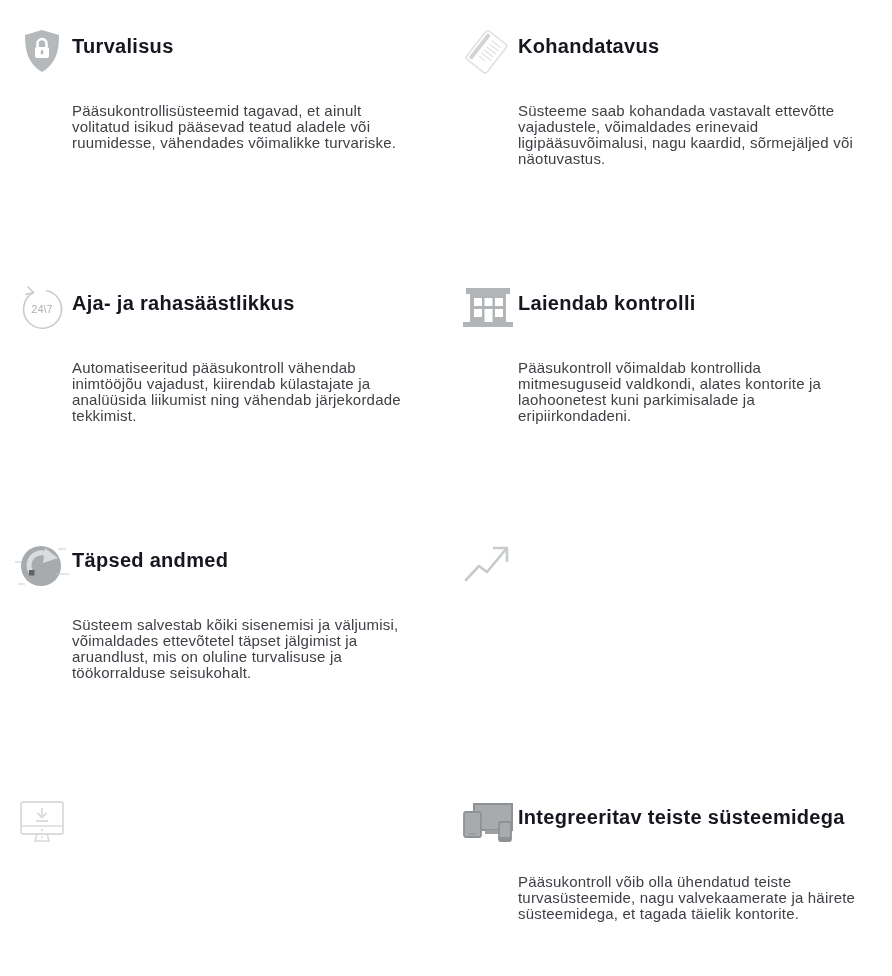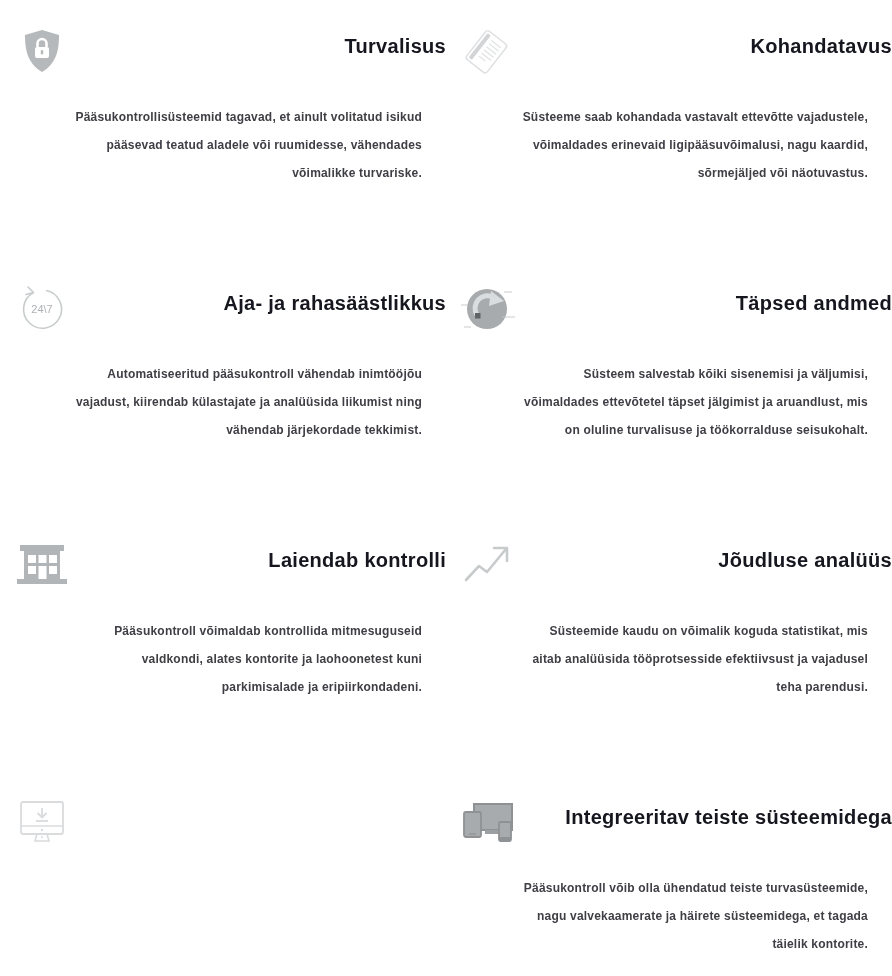--- a/index.html
+++ b/index.html
@@ -27,36 +27,35 @@
   }
   .icon-box {
     width: 60px;
     flex: 0 0 60px;
     display: flex;
     justify-content: center;
   }
   .content {
     flex: 1;
     padding-top: 0;
-    text-align: right;
   }
   .title {
     margin: 6px 0 0 0;
     font-size: 20px;
     line-height: 26px;
     font-weight: 700;
     letter-spacing: 0.3px;
     color: #16161f;
   }
   .desc {
     margin: 44px 0 0 0;
     max-width: 350px;
-    font-size: 12px;
-    line-height: 28px;
-    font-weight: 700;
+    font-size: 15px;
+    line-height: 16px;
+    font-weight: 400;
     letter-spacing: 0.2px;
     color: #3e3e45;
   }
 </style>
 </head>
 <body>
 
 <div class="page">
   <div class="grid">
 
@@ -105,67 +104,63 @@
         </svg>
       </div>
       <div class="content">
         <h3 class="title">Aja- ja rahasäästlikkus</h3>
         <p class="desc">Automatiseeritud pääsukontroll vähendab inimtööjõu vajadust, kiirendab külastajate ja analüüsida liikumist ning vähendab järjekordade tekkimist.</p>
       </div>
     </div>
 
     <div class="feature">
       <div class="icon-box">
+        <svg width="50" height="46" viewBox="0 0 50 46">
+          <rect x="3" y="4" width="44" height="6" fill="#b2b5b7"></rect>
+          <rect x="7" y="10" width="36" height="28" fill="#b2b5b7"></rect>
+          <rect x="11" y="14" width="8" height="8" fill="#ffffff"></rect>
+          <rect x="21.5" y="14" width="8" height="8" fill="#ffffff"></rect>
+          <rect x="32" y="14" width="8" height="8" fill="#ffffff"></rect>
+          <rect x="11" y="25" width="8" height="8" fill="#ffffff"></rect>
+          <rect x="21.5" y="25" width="8" height="13" fill="#ffffff"></rect>
+          <rect x="32" y="25" width="8" height="8" fill="#ffffff"></rect>
+          <rect x="0" y="38" width="50" height="5" fill="#b2b5b7"></rect>
+        </svg>
+      </div>
+      <div class="content">
+        <h3 class="title">Laiendab kontrolli</h3>
+        <p class="desc">Pääsukontroll võimaldab kontrollida mitmesuguseid valdkondi, alates kontorite ja laohoonetest kuni parkimisalade ja eripiirkondadeni.</p>
+      </div>
+    </div>
+
+    <div class="feature">
+      <div class="icon-box">
         <svg width="56" height="50" viewBox="0 0 56 50">
           <circle cx="27" cy="25" r="20" fill="#a8abad"></circle>
           <path d="M17 31 A 12.5 12.5 0 0 1 33 13" fill="none" stroke="#dadde0" stroke-width="5"></path>
           <path d="M31 7 L44 17 L29 22 Z" fill="#dadde0"></path>
           <rect x="15" y="29" width="5.5" height="5.5" fill="#606365"></rect>
           <line x1="44" y1="8" x2="52" y2="8" stroke="#c3c6c7" stroke-width="0.9"></line>
           <line x1="42" y1="33" x2="55" y2="33" stroke="#c3c6c7" stroke-width="0.9"></line>
           <line x1="1" y1="21" x2="8" y2="21" stroke="#c3c6c7" stroke-width="0.9"></line>
           <line x1="4" y1="43" x2="11" y2="43" stroke="#c3c6c7" stroke-width="0.9"></line>
         </svg>
       </div>
       <div class="content">
         <h3 class="title">Täpsed andmed</h3>
         <p class="desc">Süsteem salvestab kõiki sisenemisi ja väljumisi, võimaldades ettevõtetel täpset jälgimist ja aruandlust, mis on oluline turvalisuse ja töökorralduse seisukohalt.</p>
       </div>
     </div>
 
     <div class="feature">
       <div class="icon-box">
         <svg width="50" height="46" viewBox="0 0 50 46">
-          <rect x="3" y="4" width="44" height="6" fill="#b2b5b7"></rect>
-          <rect x="7" y="10" width="36" height="28" fill="#b2b5b7"></rect>
-          <rect x="11" y="14" width="8" height="8" fill="#ffffff"></rect>
-          <rect x="21.5" y="14" width="8" height="8" fill="#ffffff"></rect>
-          <rect x="32" y="14" width="8" height="8" fill="#ffffff"></rect>
-          <rect x="11" y="25" width="8" height="8" fill="#ffffff"></rect>
-          <rect x="21.5" y="25" width="8" height="13" fill="#ffffff"></rect>
-          <rect x="32" y="25" width="8" height="8" fill="#ffffff"></rect>
-          <rect x="0" y="38" width="50" height="5" fill="#b2b5b7"></rect>
-        </svg>
-      </div>
-      <div class="content">
-        <h3 class="title">Laiendab kontrolli</h3>
-        <p class="desc">Pääsukontroll võimaldab kontrollida mitmesuguseid valdkondi, alates kontorite ja laohoonetest kuni parkimisalade ja eripiirkondadeni.</p>
-      </div>
-    </div>
-
-    <div class="feature">
-      <div class="icon-box">
-        <svg width="50" height="46" viewBox="0 0 50 46">
           <polyline points="3,39 16,25 24,31 43,8" fill="none" stroke="#c8cbcc" stroke-width="2.6" stroke-linejoin="round" stroke-linecap="round"></polyline>
           <polyline points="31,7 44,7 44,20" fill="none" stroke="#c8cbcc" stroke-width="2.6" stroke-linejoin="round" stroke-linecap="round"></polyline>
         </svg>
-      </div>
-      <div class="content">
-        <h3 class="title">Jõudluse analüüs</h3>
-        <p class="desc">Süsteemide kaudu on võimalik koguda statistikat, mis aitab analüüsida tööprotsesside efektiivsust ja vajadusel teha parendusi.</p>
       </div>
     </div>
 
     <div class="feature">
       <div class="icon-box">
         <svg width="50" height="48" viewBox="0 0 50 48">
           <rect x="4" y="4" width="42" height="32" rx="2" fill="none" stroke="#d9dbdc" stroke-width="1.8"></rect>
           <line x1="4" y1="28" x2="46" y2="28" stroke="#d9dbdc" stroke-width="1.4"></line>
           <circle cx="25" cy="32" r="1.2" fill="#d9dbdc"></circle>
           <line x1="25" y1="10" x2="25" y2="19" stroke="#d9dbdc" stroke-width="1.8"></line>

